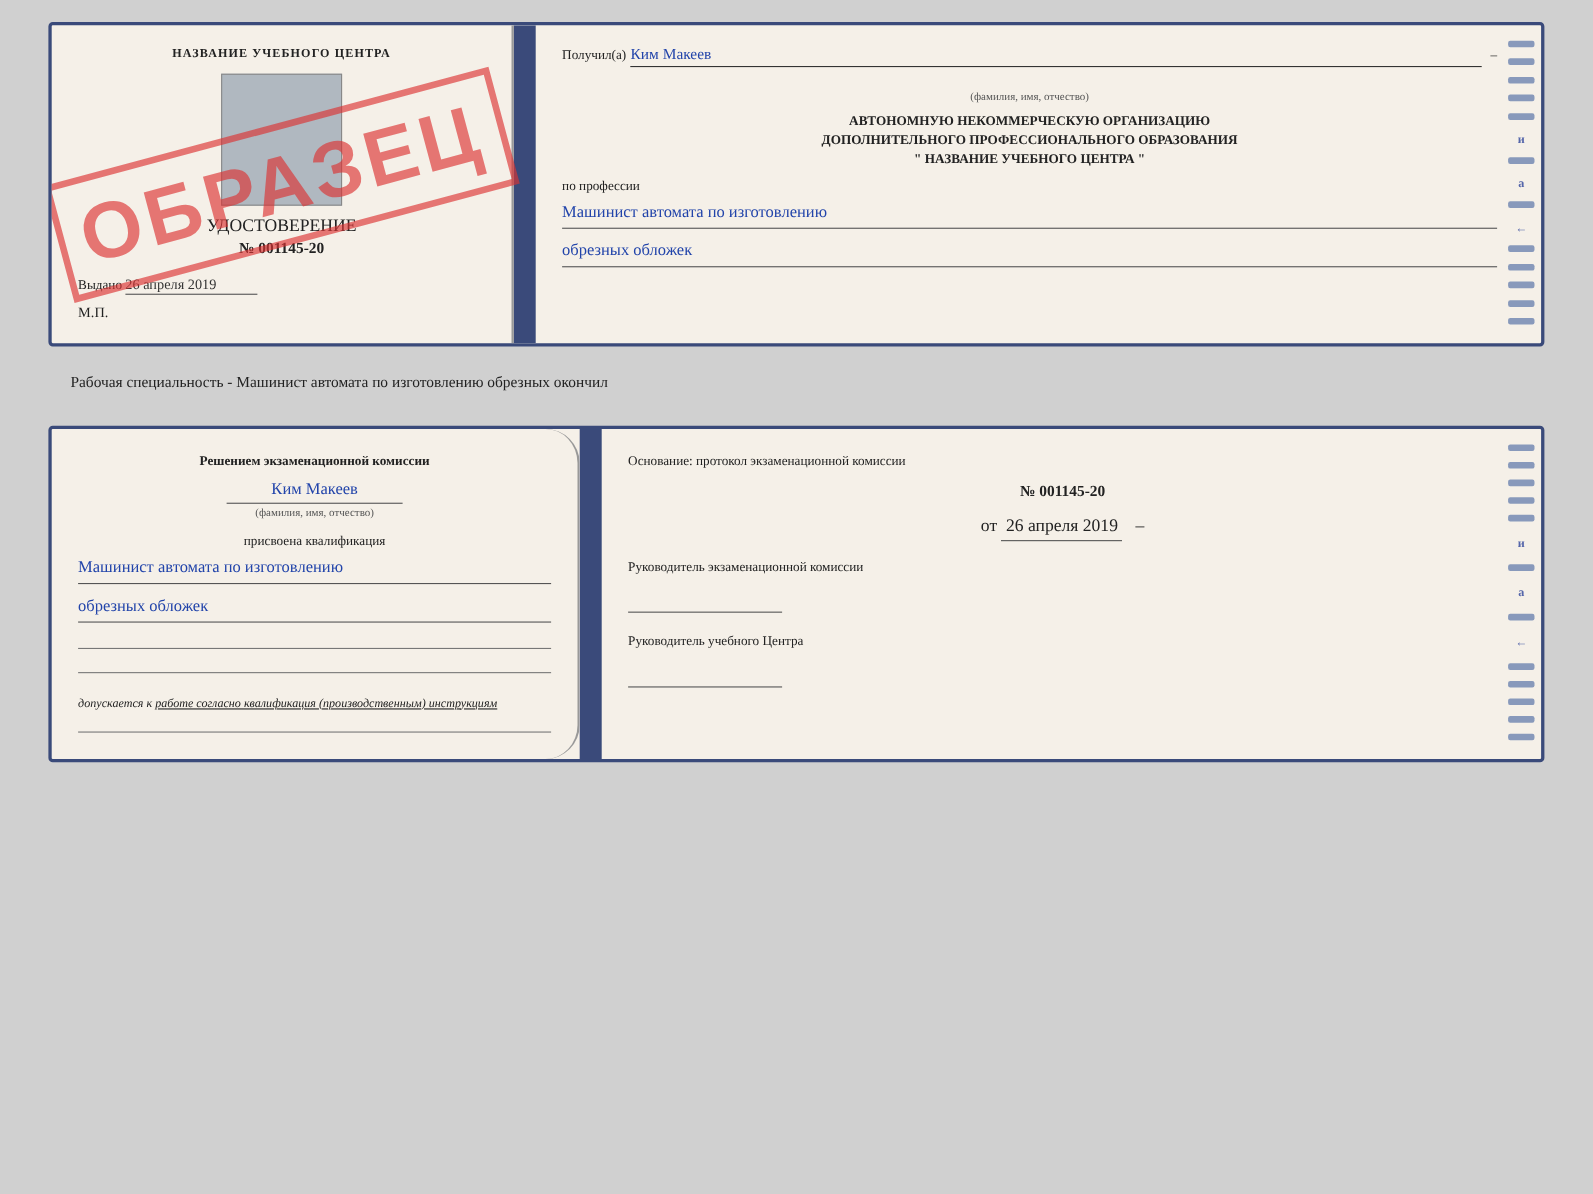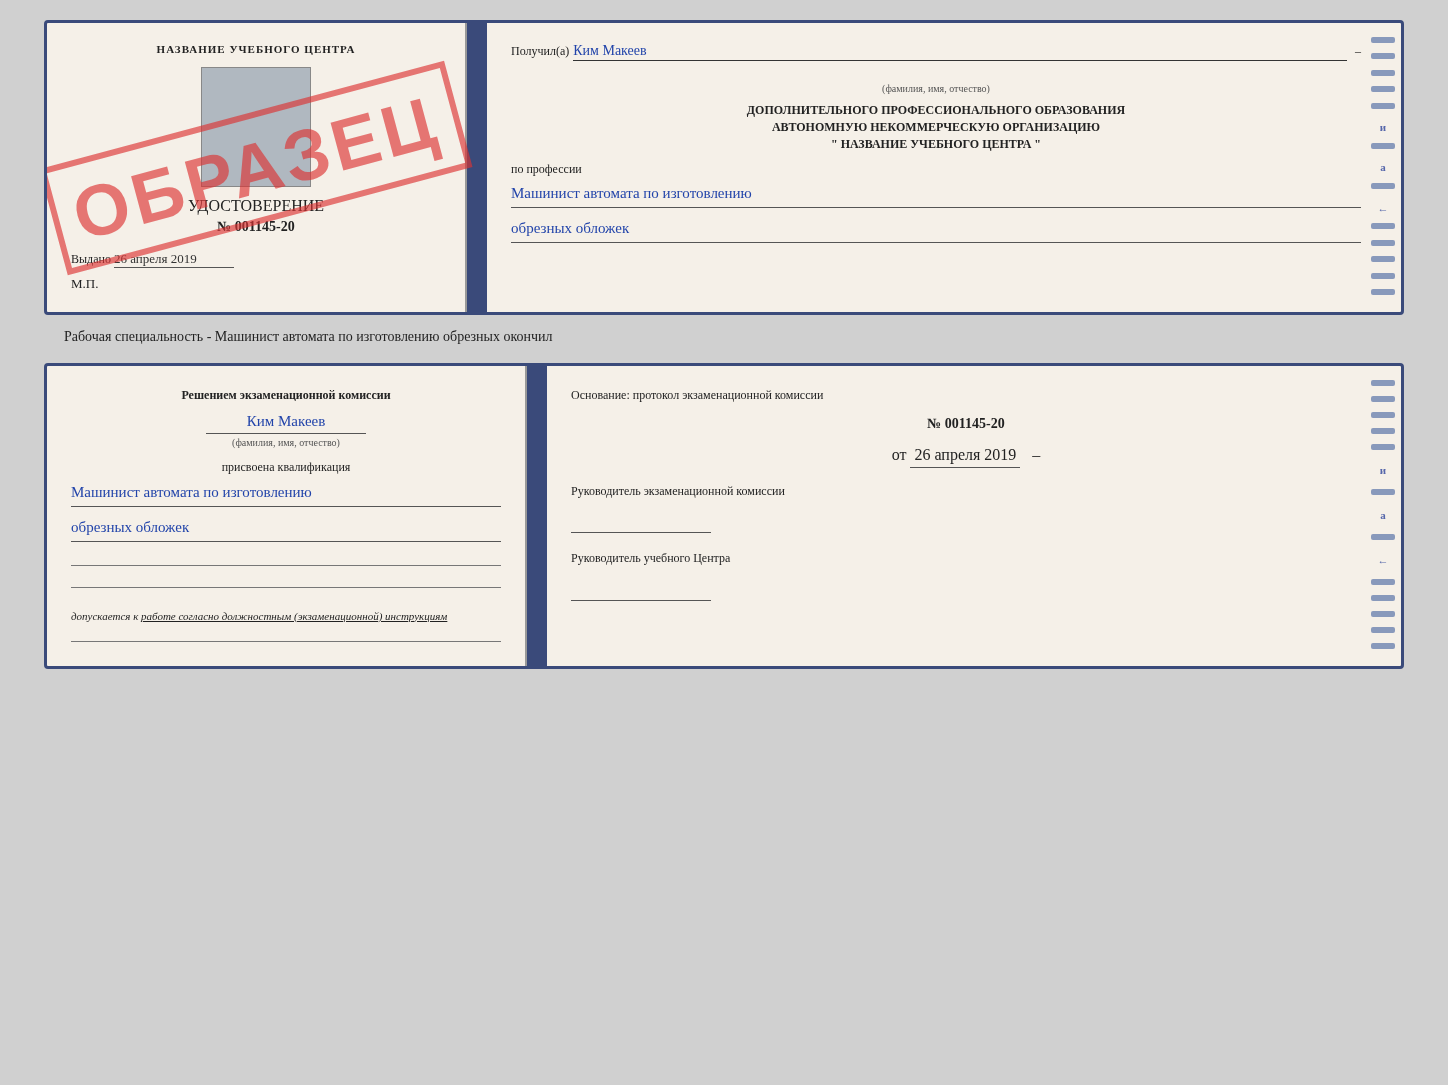--- a/index.html
+++ b/index.html
@@ -10,21 +10,21 @@
       min-height: 1085px;
       display: flex;
       flex-direction: column;
       align-items: center;
       padding: 20px;
     }
 
     .document-container {
       display: flex;
       flex-direction: column;
-      gap: 4px;
+      gap: 16px;
       width: 1360px;
     }
 
     
     .top-document {
       display: flex;
       background: #f5f0e8;
       border: 3px solid #3a4a7a;
       border-radius: 4px;
       overflow: hidden;
@@ -350,22 +350,22 @@
 
       <div class="right-line">
         <span class="label">Получил(а)</span>
         <span class="underline-field handwritten">Ким Макеев</span>
         <span style="margin-left:8px;">–</span>
       </div>
       <div class="small-label">(фамилия, имя, отчество)</div>
 
 
       <div class="center-text">
+        <div>АВТОНОМНУЮ НЕКОММЕРЧЕСКУЮ ОРГАНИЗАЦИЮ</div>
         <div>ДОПОЛНИТЕЛЬНОГО ПРОФЕССИОНАЛЬНОГО ОБРАЗОВАНИЯ</div>
-        <div>АВТОНОМНУЮ НЕКОММЕРЧЕСКУЮ ОРГАНИЗАЦИЮ</div>
         <div>"  НАЗВАНИЕ УЧЕБНОГО ЦЕНТРА  "</div>
       </div>
 
       <div class="profession-label">по профессии</div>
       <div class="handwritten-profession">Машинист автомата по изготовлению</div>
       <div class="handwritten-profession">обрезных обложек</div>
 
       <div class="deco-lines">
         <div class="deco-line"></div>
         <div class="deco-line"></div>
@@ -383,32 +383,32 @@
         <div class="deco-line"></div>
         <div class="deco-line"></div>
       </div>
     </div>
   </div>
 
   <div class="separator-label">Рабочая специальность - Машинист автомата по изготовлению обрезных окончил</div>
 
   <div class="bottom-document">
 
-    <div class="doc-left bottom-left" style="max-width:480px; position:relative;">
+    <div class="doc-left bottom-left" style="max-width:480px; position:relative;border-radius:31px;">
       <div class="decision-header">Решением экзаменационной комиссии</div>
       <div class="hw-name">Ким Макеев</div>
       <div class="person-label">(фамилия, имя, отчество)</div>
       <div class="assigned-text">присвоена квалификация</div>
       <div class="handwritten-profession">Машинист автомата по изготовлению</div>
       <div class="handwritten-profession">обрезных обложек</div>
       <div style="border-bottom:1px solid #777; margin:6px 0; height:16px;"></div>
       <div style="border-bottom:1px solid #777; margin:6px 0; height:16px;"></div>
       <div class="allow-line">
         <span>допускается к</span>
-        <span class="underline-allow">работе согласно должностным (экзаменационной) инструкциям</span>
+        <span class="underline-allow">работе согласно квалификация (производственным) инструкциям</span>
       </div>
       <div style="border-bottom:1px solid #777; margin:4px 0; height:14px;"></div>
     </div>
 
     <div class="doc-spine"></div>
 
     <div class="doc-right bottom-right" style="flex:1.2; position:relative;">
       <div class="basis-header">Основание: протокол экзаменационной комиссии</div>
       <div class="protocol-number">№ 001145-20</div>
       <div class="protocol-date">

